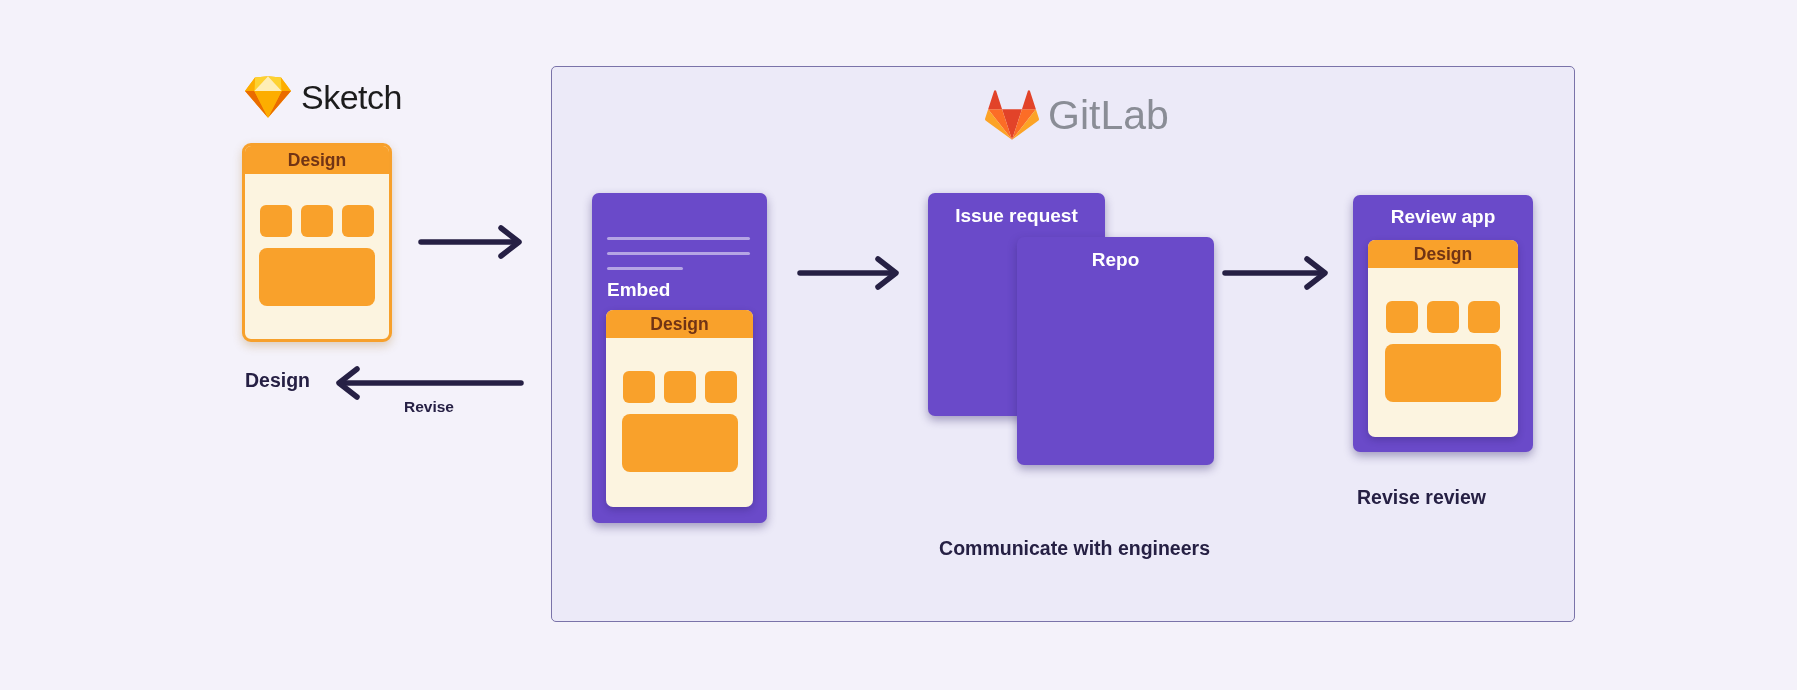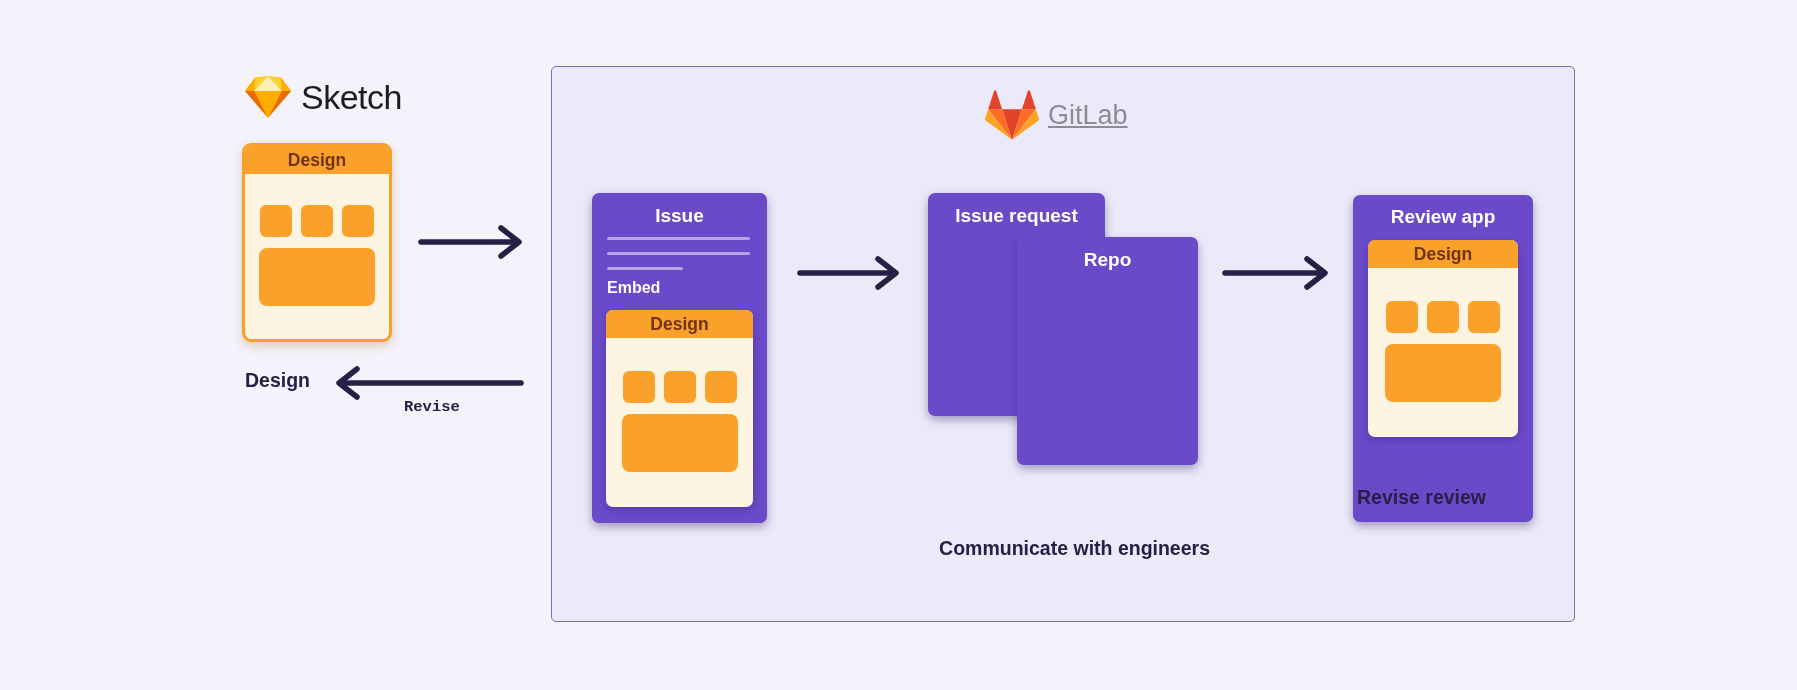--- a/index.html
+++ b/index.html
@@ -12,31 +12,31 @@
   
   .sketch-logo { position:absolute; left:245px; top:76px; display:flex; align-items:center; gap:10px; }
   .sketch-word { font-size:34px; font-weight:400; color:#1C1C1C; letter-spacing:-0.5px; }
 
   
   .gitlab-panel {
     position:absolute; left:551px; top:66px; width:1024px; height:556px;
     background:#ECEAF8; border:1.5px solid #7A73A9; border-radius:5px; box-sizing:border-box;
   }
   .gitlab-logo { position:absolute; left:985px; top:90px; display:flex; align-items:center; gap:9px; }
-  .gitlab-word { font-size:27px; font-weight:500; color:#8A8D96;text-decoration:underline; }
+  .gitlab-word { font-size:41px; font-weight:500; color:#8A8D96; }
 
   
   .purple-card {
     position:absolute; background:#6A4AC9; border-radius:7px;
     box-shadow:0 4px 10px rgba(48,34,104,0.40);
   }
   .purple-title { color:#FFFFFF; font-weight:bold; font-size:19px; text-align:center; padding-top:12px; }
 
   .issue-line { position:absolute; left:15px; height:3px; background:rgba(255,255,255,0.50); border-radius:2px; }
-  .embed-label { position:absolute; left:15px; top:86px; color:#FFFFFF; font-weight:bold; font-size:16px; }
+  .embed-label { position:absolute; left:15px; top:86px; color:#FFFFFF; font-weight:bold; font-size:19px; }
 
   
   .design-thumb {
     background:#FCF4E0; border-radius:7px; overflow:hidden;
     box-shadow:0 3px 7px rgba(40,25,90,0.30);
   }
   .design-thumb .hdr {
     height:28px; line-height:28px; background:#F9A12B;
     color:#713415; font-weight:bold; font-size:17.5px; text-align:center;
   }
@@ -99,39 +99,38 @@
 
   <svg class="arrow" style="left:417px; top:224px;" width="112" height="36">
     <line x1="4" y1="18" x2="96" y2="18"></line>
     <polyline points="84,4 102,18 84,32"></polyline>
   </svg>
 
   <svg class="arrow" style="left:333px; top:365px;" width="192" height="36">
     <line x1="188" y1="18" x2="11" y2="18"></line>
     <polyline points="24,4 6,18 24,32"></polyline>
   </svg>
-  <div class="label" style="left:404px; top:398px; font-size:15.5px;font-family:Liberation Mono, monospace;">Revise</div>
+  <div class="label" style="left:404px; top:398px; font-size:15.5px;">Revise</div>
 
   <div class="gitlab-panel"></div>
 
   <div class="gitlab-logo">
     <svg width="54" height="50" viewBox="0 0 210 194">
       <path fill="#E24329" d="M105.06 193.66l38.64-118.92H66.42l38.64 118.92z"></path>
       <path fill="#FC6D26" d="M105.06 193.66L66.42 74.74H12.27l92.79 118.92z"></path>
       <path fill="#FCA326" d="M12.27 74.74L.53 110.88a8 8 0 0 0 2.9 8.94l101.63 73.84L12.27 74.74z"></path>
       <path fill="#E24329" d="M12.27 74.74h54.15L43.15 3.11c-1.2-3.68-6.41-3.68-7.6 0L12.27 74.74z"></path>
       <path fill="#FC6D26" d="M105.06 193.66l38.64-118.92h54.15l-92.79 118.92z"></path>
       <path fill="#FCA326" d="M197.85 74.74l11.74 36.14a8 8 0 0 1-2.9 8.94l-101.63 73.84 92.79-118.92z"></path>
       <path fill="#E24329" d="M197.85 74.74H143.7L166.97 3.11c1.2-3.68 6.41-3.68 7.6 0l23.28 71.63z"></path>
     </svg>
     <span class="gitlab-word">GitLab</span>
   </div>
 
   <div class="purple-card" style="left:592px; top:193px; width:175px; height:330px;">
-    <div class="purple-title">Issue</div>
     <div class="issue-line" style="top:44px; width:143px;"></div>
     <div class="issue-line" style="top:59px; width:143px;"></div>
     <div class="issue-line" style="top:74px; width:76px;"></div>
     <div class="embed-label">Embed</div>
     <div class="design-thumb issue-embed">
       <div class="hdr">Design</div>
       <div class="sq-row">
         <div class="sq"></div>
         <div class="sq"></div>
         <div class="sq"></div>
@@ -142,30 +141,30 @@
 
   <svg class="arrow" style="left:796px; top:255px;" width="110" height="36">
     <line x1="4" y1="18" x2="94" y2="18"></line>
     <polyline points="82,4 100,18 82,32"></polyline>
   </svg>
 
   <div class="purple-card" style="left:928px; top:193px; width:177px; height:223px; z-index:1;">
     <div class="purple-title">Issue request</div>
   </div>
 
-  <div class="purple-card" style="left:1017px; top:237px; width:181px; height:228px; z-index:2;">
+  <div class="purple-card" style="left:1017px; top:237px; width:197px; height:228px; z-index:2;">
     <div class="purple-title">Repo</div>
   </div>
 
   <svg class="arrow" style="left:1221px; top:255px;" width="114" height="36">
     <line x1="4" y1="18" x2="98" y2="18"></line>
     <polyline points="86,4 104,18 86,32"></polyline>
   </svg>
 
-  <div class="purple-card" style="left:1353px; top:195px; width:180px; height:327px;">
+  <div class="purple-card" style="left:1353px; top:195px; width:180px; height:257px;">
     <div class="purple-title" style="padding-top:11px;">Review app</div>
     <div class="design-thumb review-embed">
       <div class="hdr">Design</div>
       <div class="sq-row">
         <div class="sq"></div>
         <div class="sq"></div>
         <div class="sq"></div>
       </div>
       <div class="big-rect"></div>
     </div>

